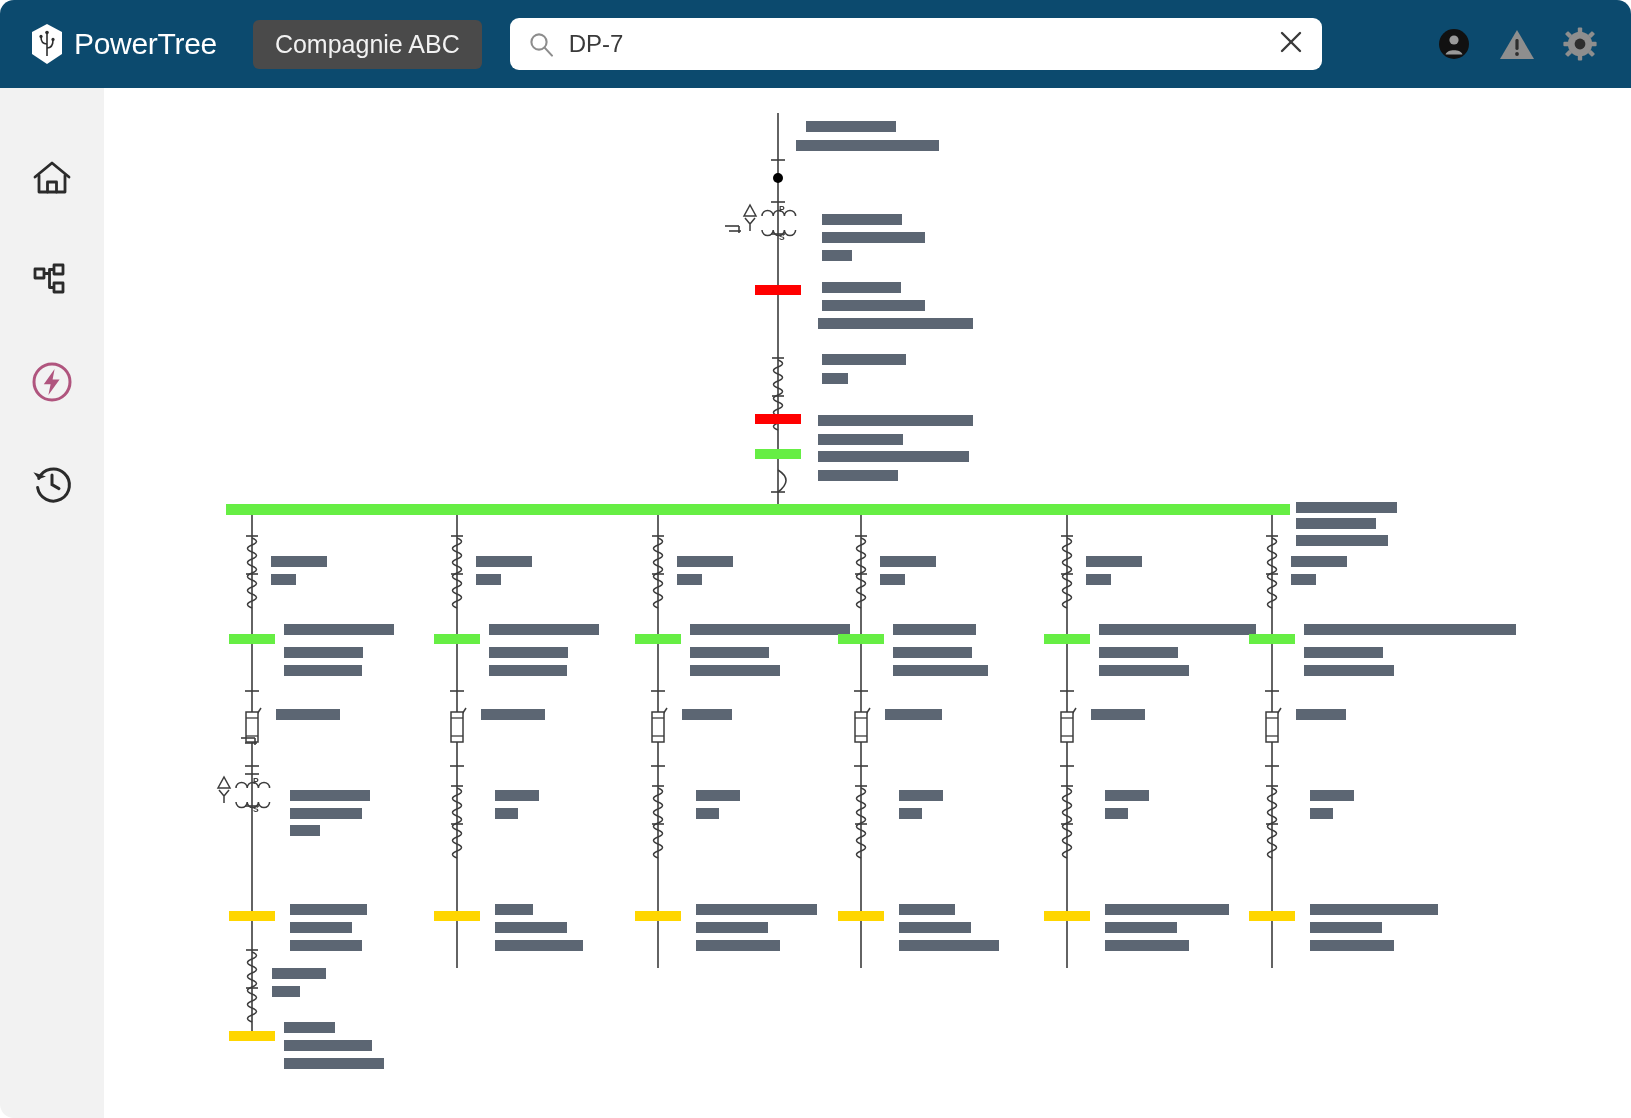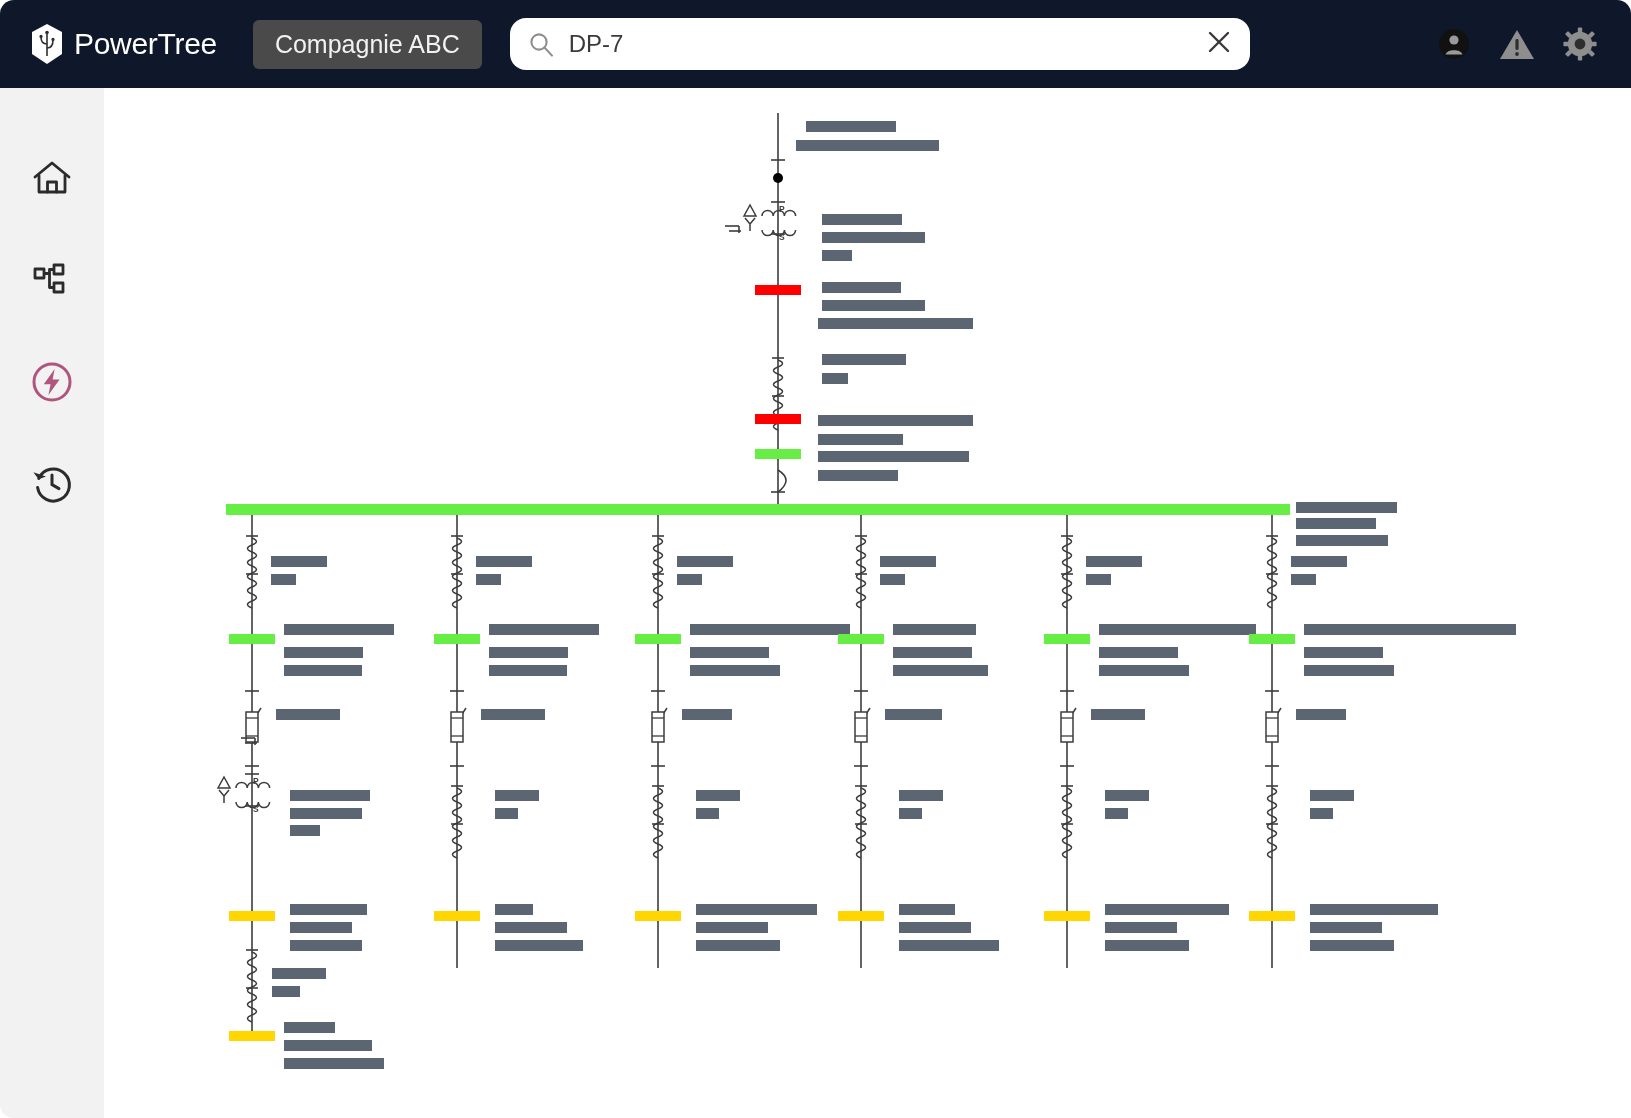--- a/index.html
+++ b/index.html
@@ -13,21 +13,21 @@
     position: relative;
     width: 1631px; height: 1118px;
     background: #ffffff;
   }
 
   
   .topbar {
     position: absolute;
     left: 0; top: 0;
     width: 1631px; height: 88px;
-    background: #0f172a;
+    background: #0c4a6e;
     border-top-left-radius: 14px;
     border-top-right-radius: 14px;
     display: flex;
     align-items: center;
   }
   .brand {
     display: flex; align-items: center;
     margin-left: 32px;
     gap: 12px;
   }
@@ -43,23 +43,23 @@
     margin-left: 36px;
     background: #4a4a4a;
     color: #f2f2f2;
     font-size: 25px;
     padding: 10px 22px;
     border-radius: 6px;
     white-space: nowrap;
   }
   .searchbox {
     margin-left: 28px;
-    width: 740px; height: 52px;
+    width: 812px; height: 52px;
     background: #ffffff;
-    border-radius: 16px;
+    border-radius: 9px;
     display: flex;
     align-items: center;
     padding: 0 18px;
     gap: 14px;
   }
   .search-icon { flex: 0 0 auto; display:block; }
   .search-value {
     flex: 1 1 auto;
     font-size: 24px;
     color: #3a3a3a;

